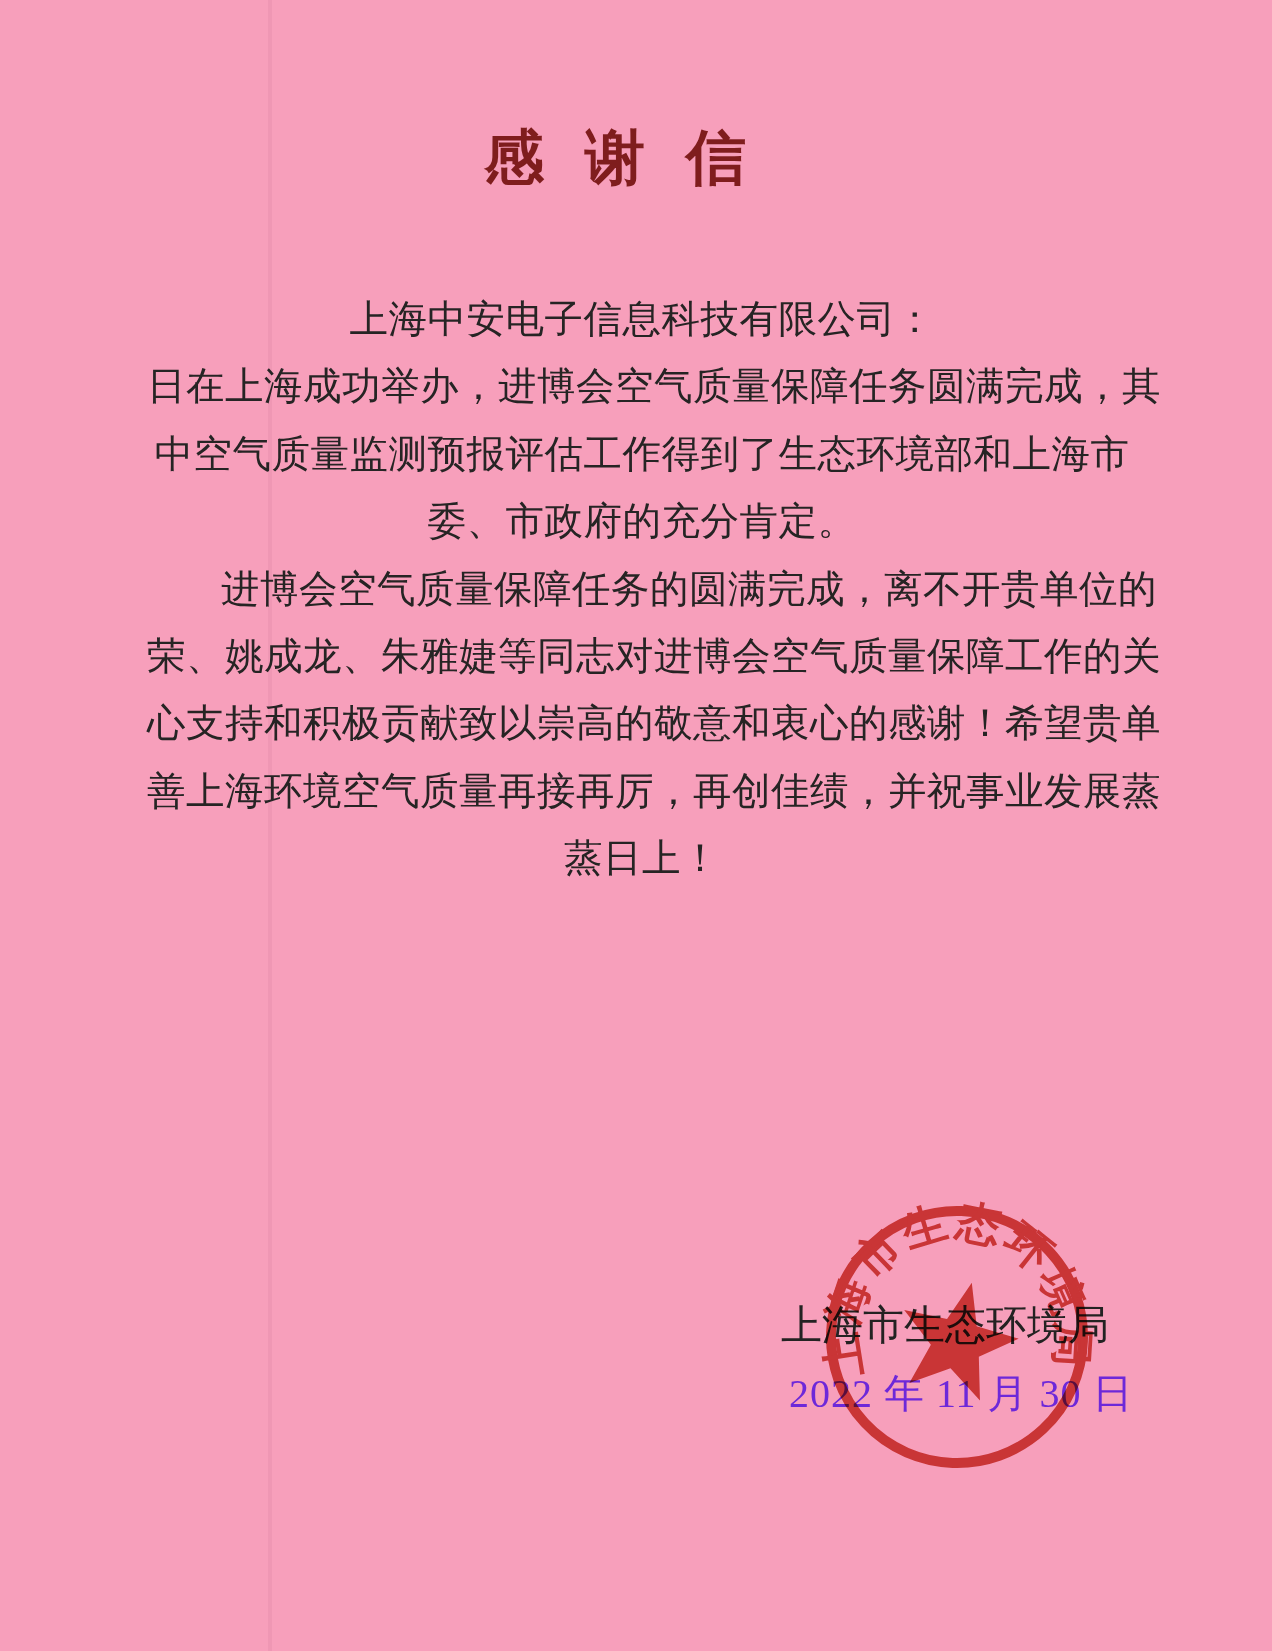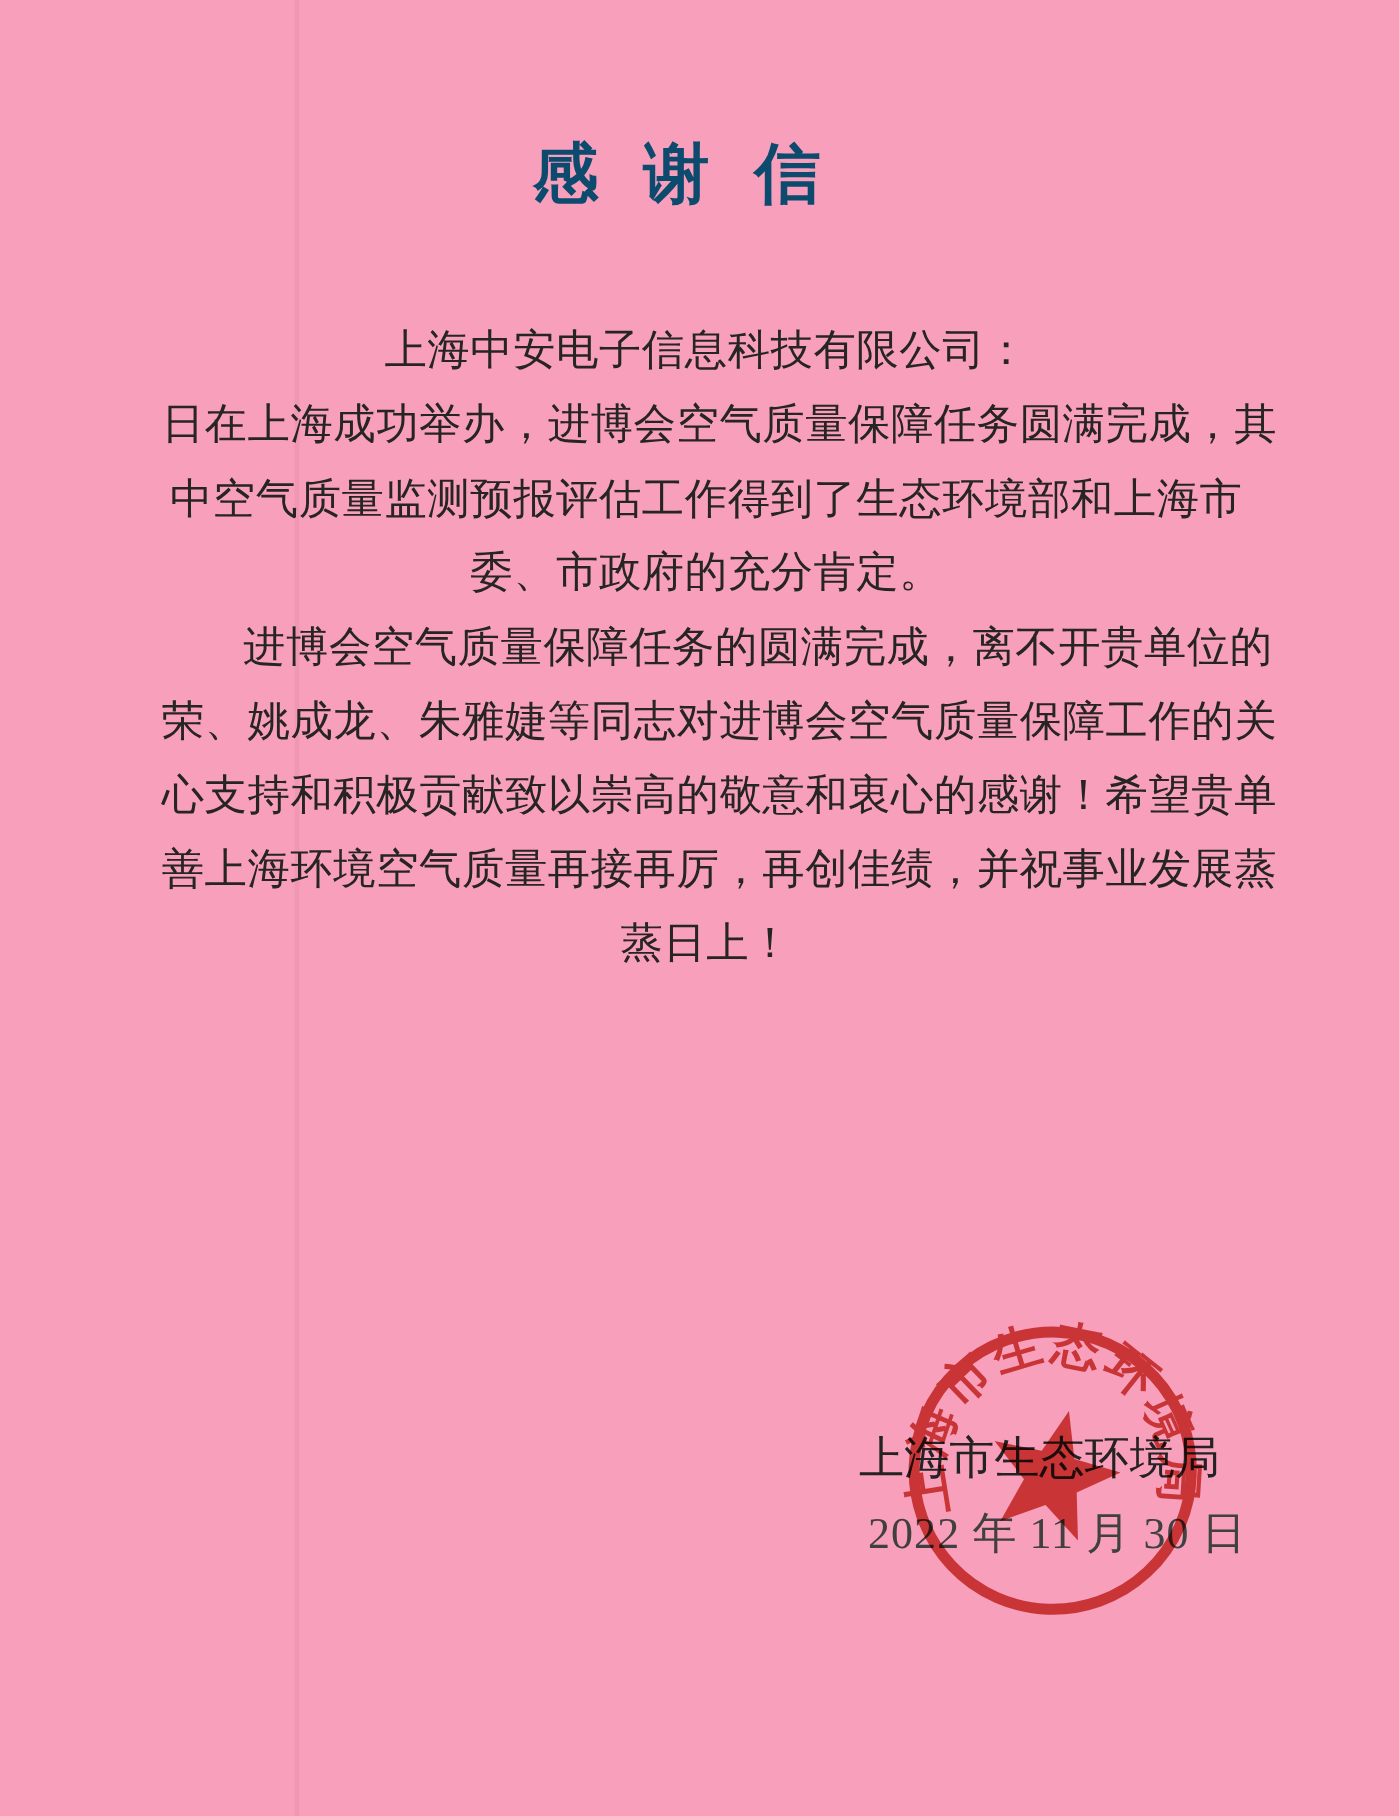--- a/index.html
+++ b/index.html
@@ -25,21 +25,21 @@
     left: 268px; width: 4px;
     background: rgba(120, 40, 60, 0.06);
     pointer-events: none;
   }
   .title {
     position: absolute;
     top: 118px; left: 0; right: 40px;
     text-align: center;
     font-size: 60px;
     font-weight: bold;
-    color: #0c4a6e;
+    color: #7f1d1d;
     word-spacing: 22px;
     letter-spacing: 2px;
   }
   .letter-body {
     position: absolute;
     top: 286px; left: 147px;
     width: 990px;
     font-size: 38.5px;
     line-height: 67.4px;
     color: var(--ink);
@@ -54,21 +54,21 @@
     font-size: 41px;
     line-height: 1.1;
     color: #242222;
     white-space: nowrap;
   }
   .sign-date {
     position: absolute;
     left: 789px; top: 1372px;
     font-size: 40px;
     line-height: 1.1;
-    color: #404040;
+    color: #6d28d9;
     letter-spacing: 1px;
     white-space: nowrap;
   }
   .stamp {
     position: absolute;
     left: 815px; top: 1195px;
     width: 284px; height: 284px;
     opacity: 0.86;
     mix-blend-mode: multiply;
     transform: rotate(2deg);

